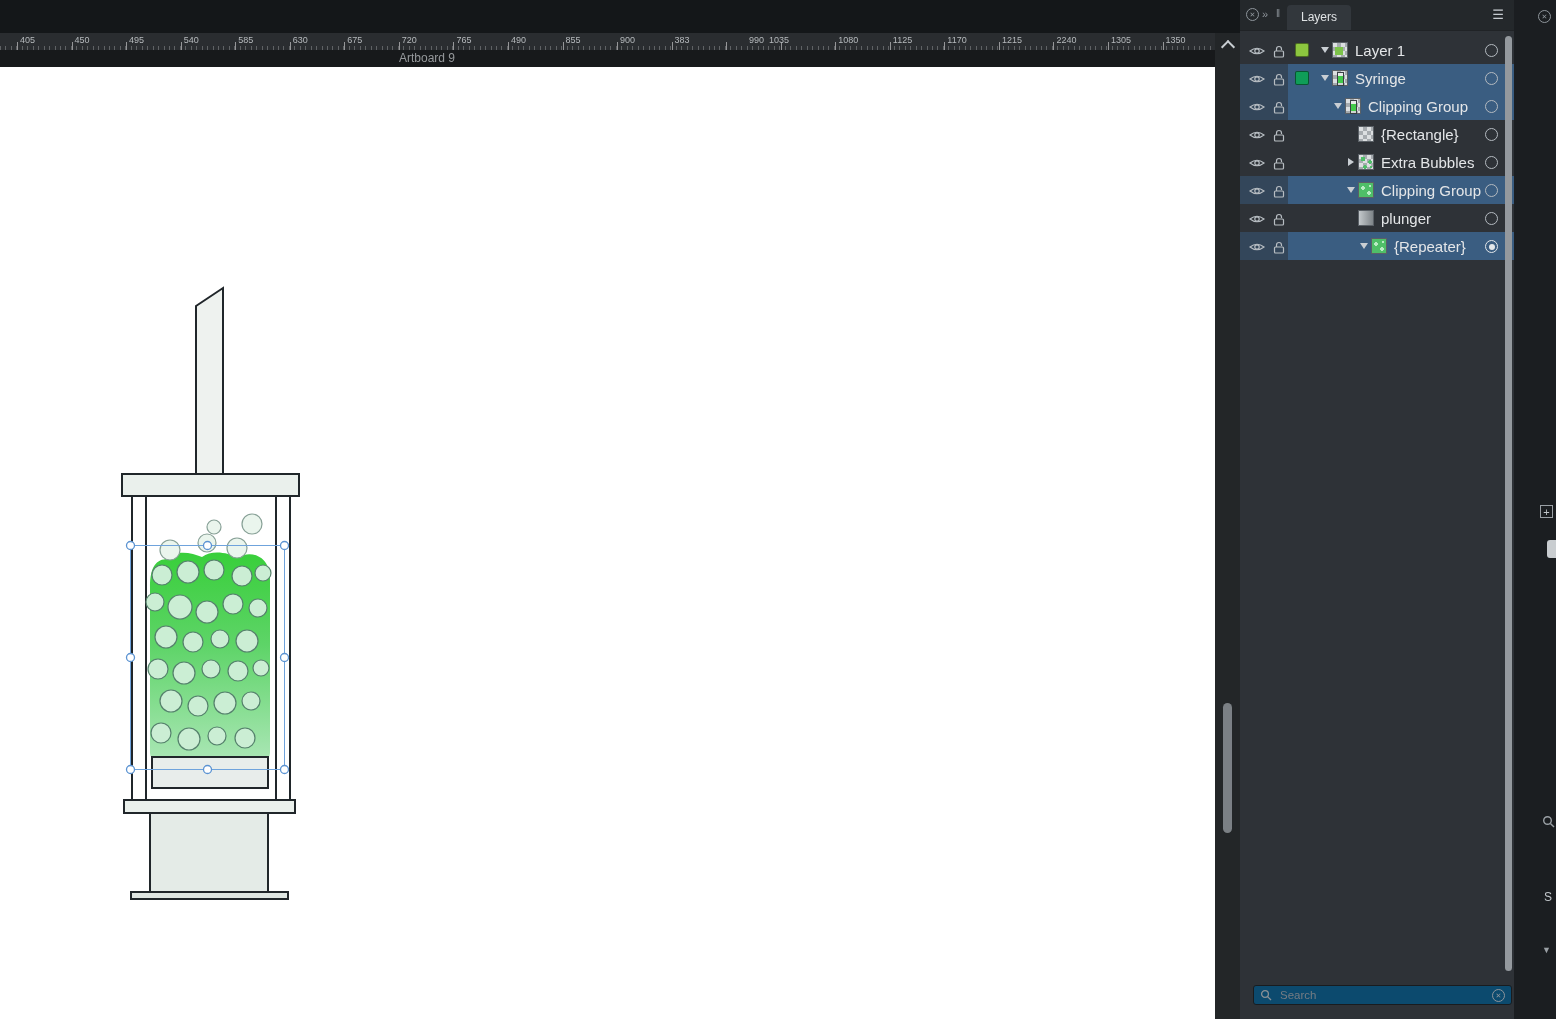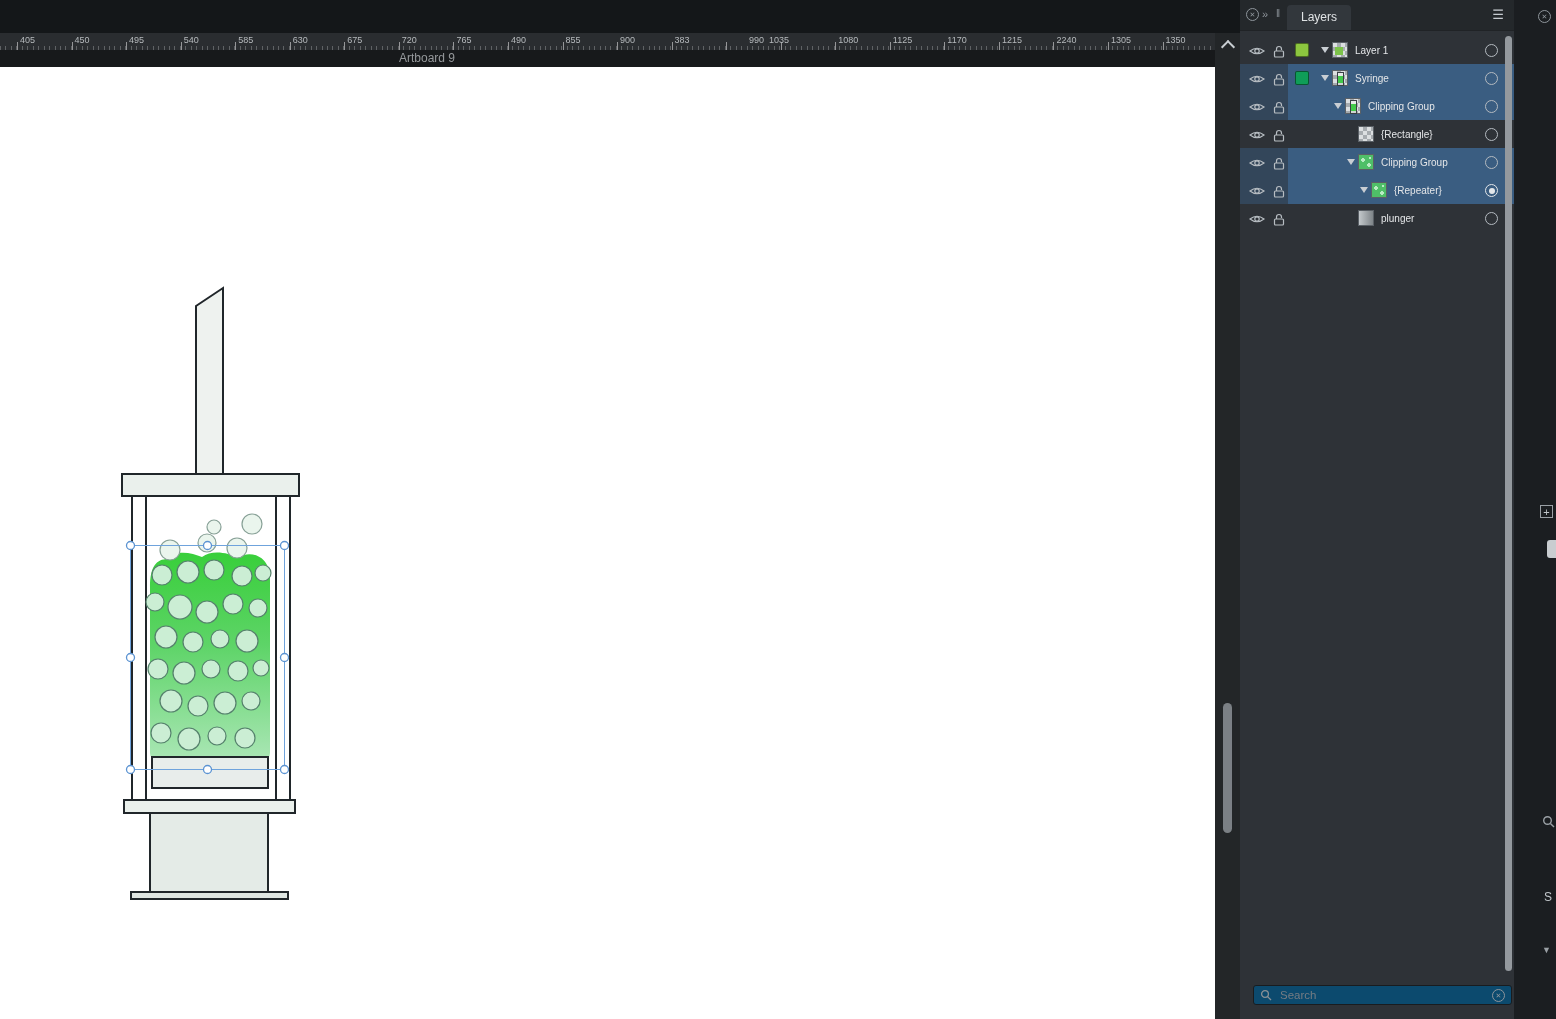--- a/index.html
+++ b/index.html
@@ -57,21 +57,21 @@
   .expander.open::before{content:'';border-left:4.5px solid transparent;border-right:4.5px solid transparent;border-top:6px solid #c9ced3;}
   .expander.closed::before{content:'';border-top:4.5px solid transparent;border-bottom:4.5px solid transparent;border-left:6px solid #c9ced3;}
   .thumb{position:relative;width:16px;height:16px;border:1px solid #5a6066;box-sizing:border-box;flex:none;background:#dcdfe1;}
   .checkered{background-image:linear-gradient(45deg,#a6abaf 25%,transparent 25%,transparent 75%,#a6abaf 75%),linear-gradient(45deg,#a6abaf 25%,transparent 25%,transparent 75%,#a6abaf 75%);background-size:8px 8px;background-position:0 0,4px 4px;}
   .t-layer1::after{content:'';position:absolute;left:2px;top:4px;width:8px;height:8px;background:#7cc24a;}
   .t-syringe::after{content:'';position:absolute;left:4px;top:1px;width:5px;height:12px;background:linear-gradient(#e6eae8 0 3px,#43c94a 3px 10px,#cfd5d2 10px);border:1px solid #3a4044;}
   .t-bubbles::after{content:'';position:absolute;inset:0;background-image:radial-gradient(circle 2.5px at 4px 4px,#4fbd68 98%,transparent),radial-gradient(circle 2px at 11px 7px,#4fbd68 98%,transparent),radial-gradient(circle 2px at 6px 12px,#4fbd68 98%,transparent),radial-gradient(circle 1.5px at 12px 12px,#4fbd68 98%,transparent);}
   .t-green{background:#4fbf68;}
   .t-green::after{content:'';position:absolute;inset:0;background-image:radial-gradient(circle 2px at 4px 5px,#b9ecc4 98%,transparent),radial-gradient(circle 2px at 10px 10px,#b9ecc4 98%,transparent),radial-gradient(circle 1.5px at 11px 3px,#b9ecc4 98%,transparent);}
   .t-plunger{background:linear-gradient(90deg,#c3c8cb,#7e8488);}
-  .row-label{margin-left:7px;font-size:10px;color:#e4e6e8;white-space:nowrap;}
+  .row-label{margin-left:7px;font-size:15px;color:#e4e6e8;white-space:nowrap;}
   .ring{position:absolute;right:16px;top:8px;width:11px;height:11px;border:1.5px solid #b4bac0;border-radius:50%;box-sizing:content-box;}
   .ring.target{border-color:#e3e7ea;}
   .ring.target::after{content:'';position:absolute;inset:2.5px;background:#e3e7ea;border-radius:50%;}
 
   .panel-scrollbar{position:absolute;right:2px;top:36px;bottom:48px;width:7px;background:#94999e;border-radius:3.5px;}
 
   .search-box{position:absolute;left:13px;right:2px;bottom:14px;height:20px;background:#0c4a6e;border:1px solid #191c1f;border-radius:3px;display:flex;align-items:center;padding:0 6px;gap:6px;box-sizing:border-box;}
   .search-input{flex:1;min-width:0;background:transparent;border:none;outline:none;color:#cfd3d6;font-size:11.5px;font-family:"Liberation Sans",sans-serif;}
   .search-input::placeholder{color:#767c83;}
 
@@ -297,67 +297,83 @@
               <rect x="1.5" y="6" width="9" height="6" rx="1" fill="none" stroke="#b7bdc2" stroke-width="1.2"></rect>
               <path d="M3.5,6 V4 a2.5,2.5 0 0 1 5,0 V5" fill="none" stroke="#b7bdc2" stroke-width="1.2"></path>
             </svg></span>
           <div class="row-content" style="left: 104px;">
             <span class="expander blank"></span>
             <span class="thumb t-checker checkered"></span>
             <span class="row-label">{Rectangle}</span>
           </div>
           <span class="ring"></span>
         </div>
+        <div class="layer-row">
+          <span class="eye"><svg width="16" height="12" viewBox="0 0 16 12">
+              <path d="M1,6 Q8,0.5 15,6 Q8,11.5 1,6 Z" fill="none" stroke="#b7bdc2" stroke-width="1.2"></path>
+              <circle cx="8" cy="6" r="2.2" fill="none" stroke="#b7bdc2" stroke-width="1.2"></circle>
+            </svg></span>
+          <span class="lock"><svg width="12" height="13" viewBox="0 0 12 13">
+              <rect x="1.5" y="6" width="9" height="6" rx="1" fill="none" stroke="#b7bdc2" stroke-width="1.2"></rect>
+              <path d="M3.5,6 V4 a2.5,2.5 0 0 1 5,0 V5" fill="none" stroke="#b7bdc2" stroke-width="1.2"></path>
+            </svg></span>
+          <div class="row-content" style="left: 104px;">
+            <span class="expander closed"></span>
+            <span class="thumb t-bubbles checkered"></span>
+            <span class="row-label">Extra Bubbles</span>
+          </div>
+          <span class="ring"></span>
+        </div>
         <div class="layer-row selected">
           <span class="eye"><svg width="16" height="12" viewBox="0 0 16 12">
               <path d="M1,6 Q8,0.5 15,6 Q8,11.5 1,6 Z" fill="none" stroke="#b7bdc2" stroke-width="1.2"></path>
               <circle cx="8" cy="6" r="2.2" fill="none" stroke="#b7bdc2" stroke-width="1.2"></circle>
             </svg></span>
           <span class="lock"><svg width="12" height="13" viewBox="0 0 12 13">
               <rect x="1.5" y="6" width="9" height="6" rx="1" fill="none" stroke="#b7bdc2" stroke-width="1.2"></rect>
               <path d="M3.5,6 V4 a2.5,2.5 0 0 1 5,0 V5" fill="none" stroke="#b7bdc2" stroke-width="1.2"></path>
             </svg></span>
           <div class="row-content" style="left: 104px;">
             <span class="expander open"></span>
             <span class="thumb t-green"></span>
             <span class="row-label">Clipping Group</span>
           </div>
           <span class="ring"></span>
         </div>
+        <div class="layer-row">
+          <span class="eye"><svg width="16" height="12" viewBox="0 0 16 12">
+              <path d="M1,6 Q8,0.5 15,6 Q8,11.5 1,6 Z" fill="none" stroke="#b7bdc2" stroke-width="1.2"></path>
+              <circle cx="8" cy="6" r="2.2" fill="none" stroke="#b7bdc2" stroke-width="1.2"></circle>
+            </svg></span>
+          <span class="lock"><svg width="12" height="13" viewBox="0 0 12 13">
+              <rect x="1.5" y="6" width="9" height="6" rx="1" fill="none" stroke="#b7bdc2" stroke-width="1.2"></rect>
+              <path d="M3.5,6 V4 a2.5,2.5 0 0 1 5,0 V5" fill="none" stroke="#b7bdc2" stroke-width="1.2"></path>
+            </svg></span>
+          <div class="row-content" style="left: 104px;">
+            <span class="expander blank"></span>
+            <span class="thumb t-plunger"></span>
+            <span class="row-label">plunger</span>
+          </div>
+          <span class="ring"></span>
+        </div>
         <div class="layer-row selected">
           <span class="eye"><svg width="16" height="12" viewBox="0 0 16 12">
               <path d="M1,6 Q8,0.5 15,6 Q8,11.5 1,6 Z" fill="none" stroke="#b7bdc2" stroke-width="1.2"></path>
               <circle cx="8" cy="6" r="2.2" fill="none" stroke="#b7bdc2" stroke-width="1.2"></circle>
             </svg></span>
           <span class="lock"><svg width="12" height="13" viewBox="0 0 12 13">
               <rect x="1.5" y="6" width="9" height="6" rx="1" fill="none" stroke="#b7bdc2" stroke-width="1.2"></rect>
               <path d="M3.5,6 V4 a2.5,2.5 0 0 1 5,0 V5" fill="none" stroke="#b7bdc2" stroke-width="1.2"></path>
             </svg></span>
           <div class="row-content" style="left: 117px;">
             <span class="expander open"></span>
             <span class="thumb t-green"></span>
             <span class="row-label">{Repeater}</span>
           </div>
           <span class="ring target"></span>
-        </div>
-        <div class="layer-row">
-          <span class="eye"><svg width="16" height="12" viewBox="0 0 16 12">
-              <path d="M1,6 Q8,0.5 15,6 Q8,11.5 1,6 Z" fill="none" stroke="#b7bdc2" stroke-width="1.2"></path>
-              <circle cx="8" cy="6" r="2.2" fill="none" stroke="#b7bdc2" stroke-width="1.2"></circle>
-            </svg></span>
-          <span class="lock"><svg width="12" height="13" viewBox="0 0 12 13">
-              <rect x="1.5" y="6" width="9" height="6" rx="1" fill="none" stroke="#b7bdc2" stroke-width="1.2"></rect>
-              <path d="M3.5,6 V4 a2.5,2.5 0 0 1 5,0 V5" fill="none" stroke="#b7bdc2" stroke-width="1.2"></path>
-            </svg></span>
-          <div class="row-content" style="left: 104px;">
-            <span class="expander blank"></span>
-            <span class="thumb t-plunger"></span>
-            <span class="row-label">plunger</span>
-          </div>
-          <span class="ring"></span>
         </div>
       </div>
 
     <div class="panel-scrollbar"></div>
 
     <div class="search-box">
       <svg class="search-glyph" width="12" height="12" viewBox="0 0 12 12">
         <circle cx="5" cy="5" r="3.4" fill="none" stroke="#8b9196" stroke-width="1.3"></circle>
         <line x1="7.6" y1="7.6" x2="11" y2="11" stroke="#8b9196" stroke-width="1.3"></line>
       </svg>

